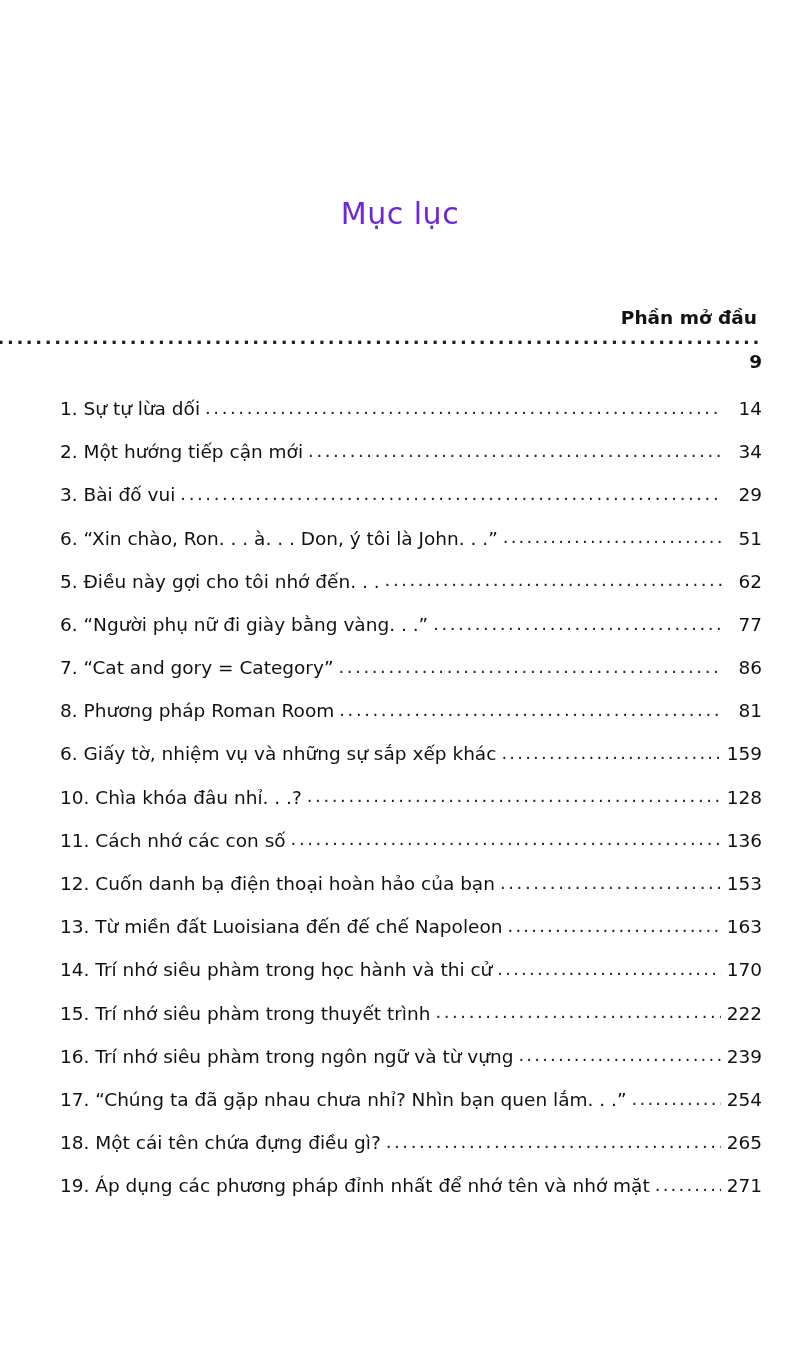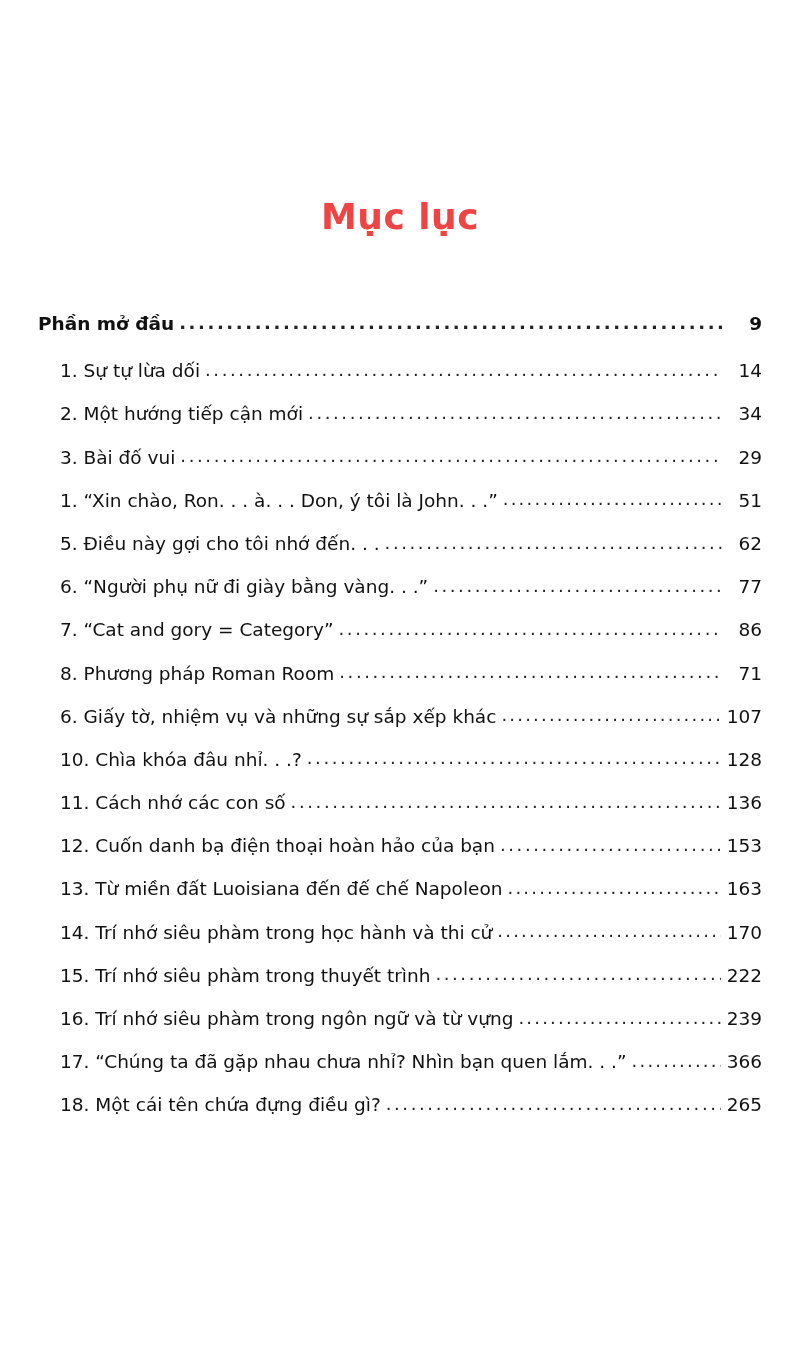--- a/index.html
+++ b/index.html
@@ -16,43 +16,44 @@
   }
   .page {
     position: relative;
     width: 800px;
     height: 1361px;
     box-sizing: border-box;
     padding: 0 38px;
   }
   .toc-title {
     text-align: center;
-    font-size: 36px;
-    font-weight: bold;
+    font-size: 30px;
+    font-weight: normal;
     letter-spacing: 0.5px;
     margin-top: 196px;
     margin-bottom: 0;
-    color: #ef4444;
+    color: #6d28d9;
   }
   .toc-list {
     margin-top: 76px;
   }
   .toc-row {
     display: flex;
     align-items: flex-end;
     font-size: 18.5px;
     line-height: 1.2;
     margin-bottom: 21px;
     color: #111;
     white-space: nowrap;
   }
   .toc-row.level-0 {
     font-weight: bold;
     padding-left: 0px;
     margin-bottom: 25px;
+    flex-direction: column;
   }
   .toc-row.level-1 {
     padding-left: 22px;
   }
   .toc-label {
     flex: 0 0 auto;
     padding-right: 5px;
   }
   .toc-dots {
     flex: 1 1 auto;
@@ -96,21 +97,21 @@
         <span class="toc-label">2. Một hướng  tiếp cận mới</span>
         <span class="toc-dots"></span>
         <span class="toc-page">34</span>
       </div>
       <div class="toc-row level-1">
         <span class="toc-label">3. Bài đố vui</span>
         <span class="toc-dots"></span>
         <span class="toc-page">29</span>
       </div>
       <div class="toc-row level-1 tight">
-        <span class="toc-label">1. “Xin chào, Ron. . . à. . . Don, ý tôi là John. . .”</span>
+        <span class="toc-label">6. “Xin chào, Ron. . . à. . . Don, ý tôi là John. . .”</span>
         <span class="toc-dots"></span>
         <span class="toc-page">51</span>
       </div>
       <div class="toc-row level-1">
         <span class="toc-label">5. Điều này gợi cho tôi nhớ đến. . .</span>
         <span class="toc-dots"></span>
         <span class="toc-page">62</span>
       </div>
       <div class="toc-row level-1">
         <span class="toc-label">6. “Người phụ nữ  đi giày bằng vàng. . .”</span>
@@ -118,26 +119,26 @@
         <span class="toc-page">77</span>
       </div>
       <div class="toc-row level-1">
         <span class="toc-label">7. “Cat and gory = Category”</span>
         <span class="toc-dots"></span>
         <span class="toc-page">86</span>
       </div>
       <div class="toc-row level-1">
         <span class="toc-label">8. Phương pháp  Roman Room</span>
         <span class="toc-dots"></span>
-        <span class="toc-page">71</span>
+        <span class="toc-page">81</span>
       </div>
       <div class="toc-row level-1 tight">
         <span class="toc-label">6. Giấy tờ, nhiệm vụ và những sự sắp xếp khác</span>
         <span class="toc-dots"></span>
-        <span class="toc-page">107</span>
+        <span class="toc-page">159</span>
       </div>
       <div class="toc-row level-1">
         <span class="toc-label">10. Chìa khóa đâu nhỉ. . .?</span>
         <span class="toc-dots"></span>
         <span class="toc-page">128</span>
       </div>
       <div class="toc-row level-1">
         <span class="toc-label">11. Cách nhớ các con số</span>
         <span class="toc-dots"></span>
         <span class="toc-page">136</span>
@@ -163,21 +164,26 @@
         <span class="toc-page">222</span>
       </div>
       <div class="toc-row level-1 tight">
         <span class="toc-label">16. Trí nhớ siêu phàm trong ngôn ngữ  và từ vựng</span>
         <span class="toc-dots"></span>
         <span class="toc-page">239</span>
       </div>
       <div class="toc-row level-1 tight">
         <span class="toc-label">17. “Chúng ta đã gặp nhau chưa nhỉ?  Nhìn bạn quen lắm. . .”</span>
         <span class="toc-dots"></span>
-        <span class="toc-page">366</span>
+        <span class="toc-page">254</span>
       </div>
       <div class="toc-row level-1">
         <span class="toc-label">18. Một cái tên chứa đựng điều  gì?</span>
         <span class="toc-dots"></span>
         <span class="toc-page">265</span>
       </div>
+      <div class="toc-row level-1 tight">
+        <span class="toc-label">19. Áp dụng  các phương pháp đỉnh nhất để nhớ tên và  nhớ mặt</span>
+        <span class="toc-dots"></span>
+        <span class="toc-page">271</span>
+      </div>
     </div>
 </div>
 
 </body></html>

